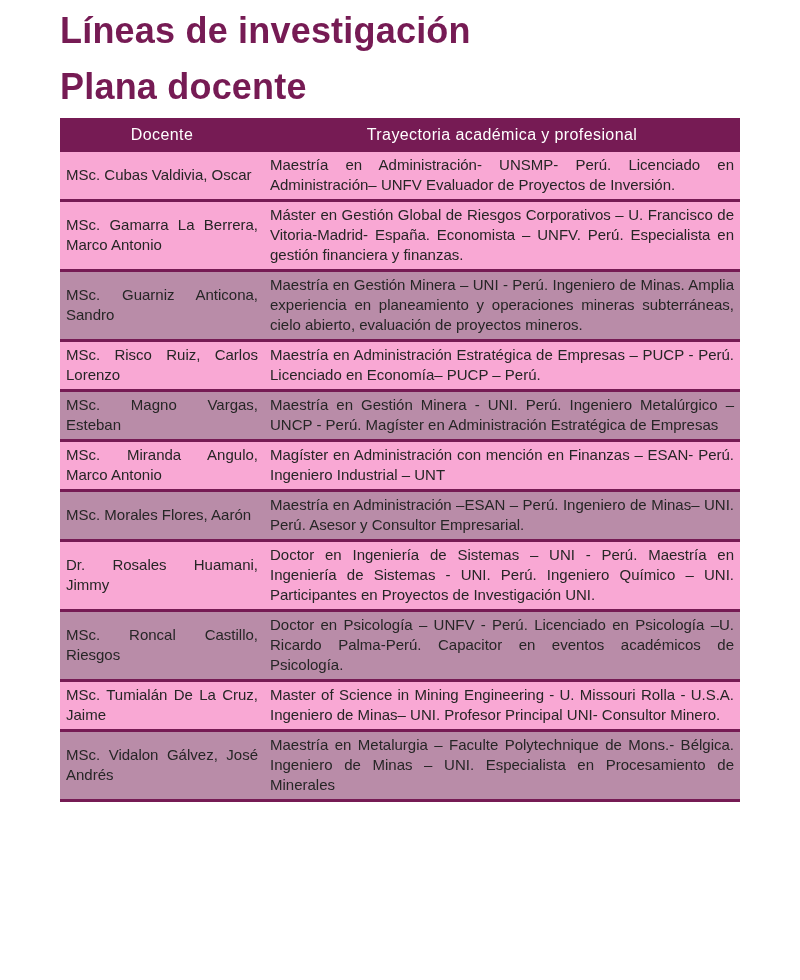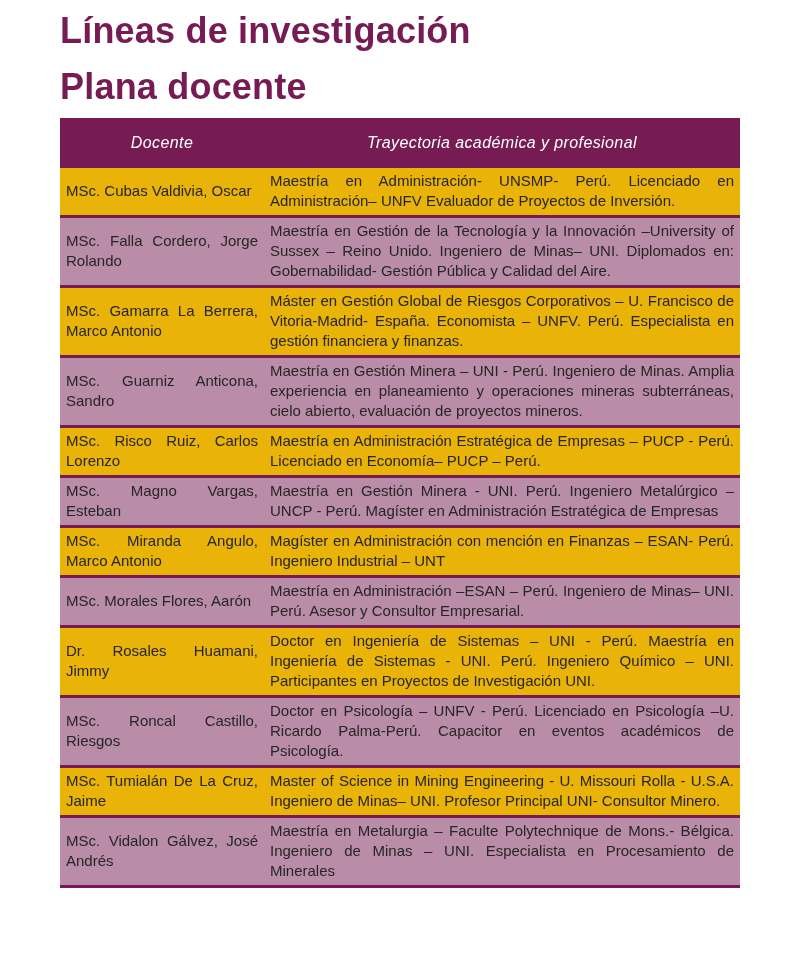--- a/index.html
+++ b/index.html
@@ -53,27 +53,26 @@
     table-layout:fixed;
   }
   table.faculty-table thead th{
     background:var(--accent);
     color:#ffffff;
     font-weight:normal;
     font-size:16px;
     letter-spacing:0.4px;
     height:16px;
     text-align:center;
-    padding:16px 4px;
-    font-style:italic;
+    padding:8px 4px;
   }
   table.faculty-table th.col-docente{width:196px;}
   table.faculty-table tbody tr{
     border-bottom:3px solid var(--accent);
-    background:#eab308;
+    background:#f9a8d4;
   }
   table.faculty-table tbody tr.alt{
     background:var(--row-alt);
   }
   table.faculty-table td{
     font-size:15px;
     line-height:20px;
     text-align:justify;
     vertical-align:middle;
     color:var(--text);
@@ -96,24 +95,20 @@
     <thead>
       <tr>
         <th class="col-docente">Docente</th>
         <th class="col-trayectoria">Trayectoria académica y profesional</th>
       </tr>
     </thead>
     <tbody>
       <tr>
         <td class="docente-cell">MSc. Cubas Valdivia, Oscar</td>
         <td class="trayectoria-cell">Maestría en Administración- UNSMP- Perú. Licenciado en Administración– UNFV Evaluador de Proyectos de Inversión.</td>
-      </tr>
-      <tr class="alt">
-        <td class="docente-cell">MSc. Falla Cordero, Jorge Rolando</td>
-        <td class="trayectoria-cell">Maestría en Gestión de la Tecnología y la Innovación –University of Sussex – Reino Unido. Ingeniero de Minas– UNI. Diplomados en: Gobernabilidad- Gestión Pública y Calidad del Aire.</td>
       </tr>
       <tr>
         <td class="docente-cell">MSc. Gamarra La Berrera, Marco Antonio</td>
         <td class="trayectoria-cell">Máster en Gestión Global de Riesgos Corporativos – U. Francisco de Vitoria-Madrid- España. Economista – UNFV. Perú. Especialista en gestión financiera y finanzas.</td>
       </tr>
       <tr class="alt">
         <td class="docente-cell">MSc. Guarniz Anticona, Sandro</td>
         <td class="trayectoria-cell">Maestría en Gestión Minera – UNI - Perú. Ingeniero de Minas. Amplia experiencia en planeamiento y operaciones mineras subterráneas, cielo abierto, evaluación de proyectos mineros.</td>
       </tr>
       <tr>

